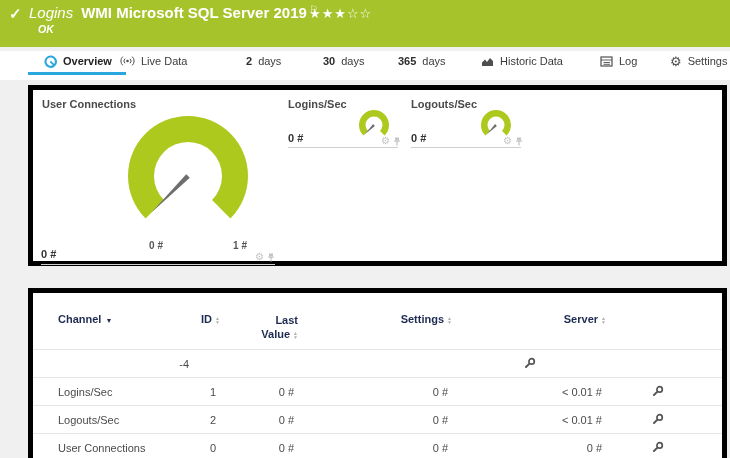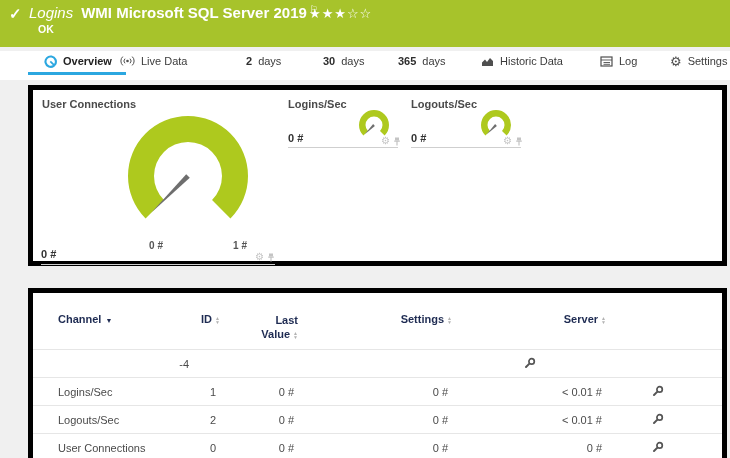--- a/index.html
+++ b/index.html
@@ -13,21 +13,21 @@
     -webkit-font-smoothing:antialiased;
   }
   
   .topbar { position:absolute; left:0; top:0; width:730px; height:47px; background:#a7c32b; color:#fff; }
   .topbar .check { position:absolute; left:9px; top:5px; font-size:15px; font-weight:bold; }
   .topbar .line1 { position:absolute; left:29px; top:4px; font-size:15px; white-space:nowrap; }
   .topbar .kind { font-style:italic; font-weight:normal; margin-right:8px; }
   .topbar .title { font-weight:bold; }
   .topbar .flag { font-size:9px; vertical-align:super; margin-left:3px; }
   .topbar .stars { position:absolute; left:309px; top:6px; font-size:13px; letter-spacing:1px; }
-  .topbar .status { position:absolute; left:38px; top:23px; font-size:10.5px; font-weight:bold; }
+  .topbar .status { position:absolute; left:38px; top:23px; font-size:10.5px; font-weight:bold;font-style:italic; }
   
   .tabbar { position:absolute; left:0; top:51px; width:730px; height:29px; background:#ffffff; }
   .tab { position:absolute; top:0; height:20px; display:flex; align-items:center; gap:6px;
          font-size:11px; color:#3b3b3b; cursor:pointer; white-space:nowrap; }
   .tab .num { font-weight:bold; color:#2e2e2e; }
   .tab.active { color:#222; font-weight:bold; }
   .tab .glyph { font-size:13px; color:#4f4f4f; line-height:1; }
   .tab-underline { position:absolute; left:28px; top:21px; width:98px; height:3px; background:#2ba7e0; }
   
   .panel { position:absolute; background:#fff; border:5px solid #000000; }

